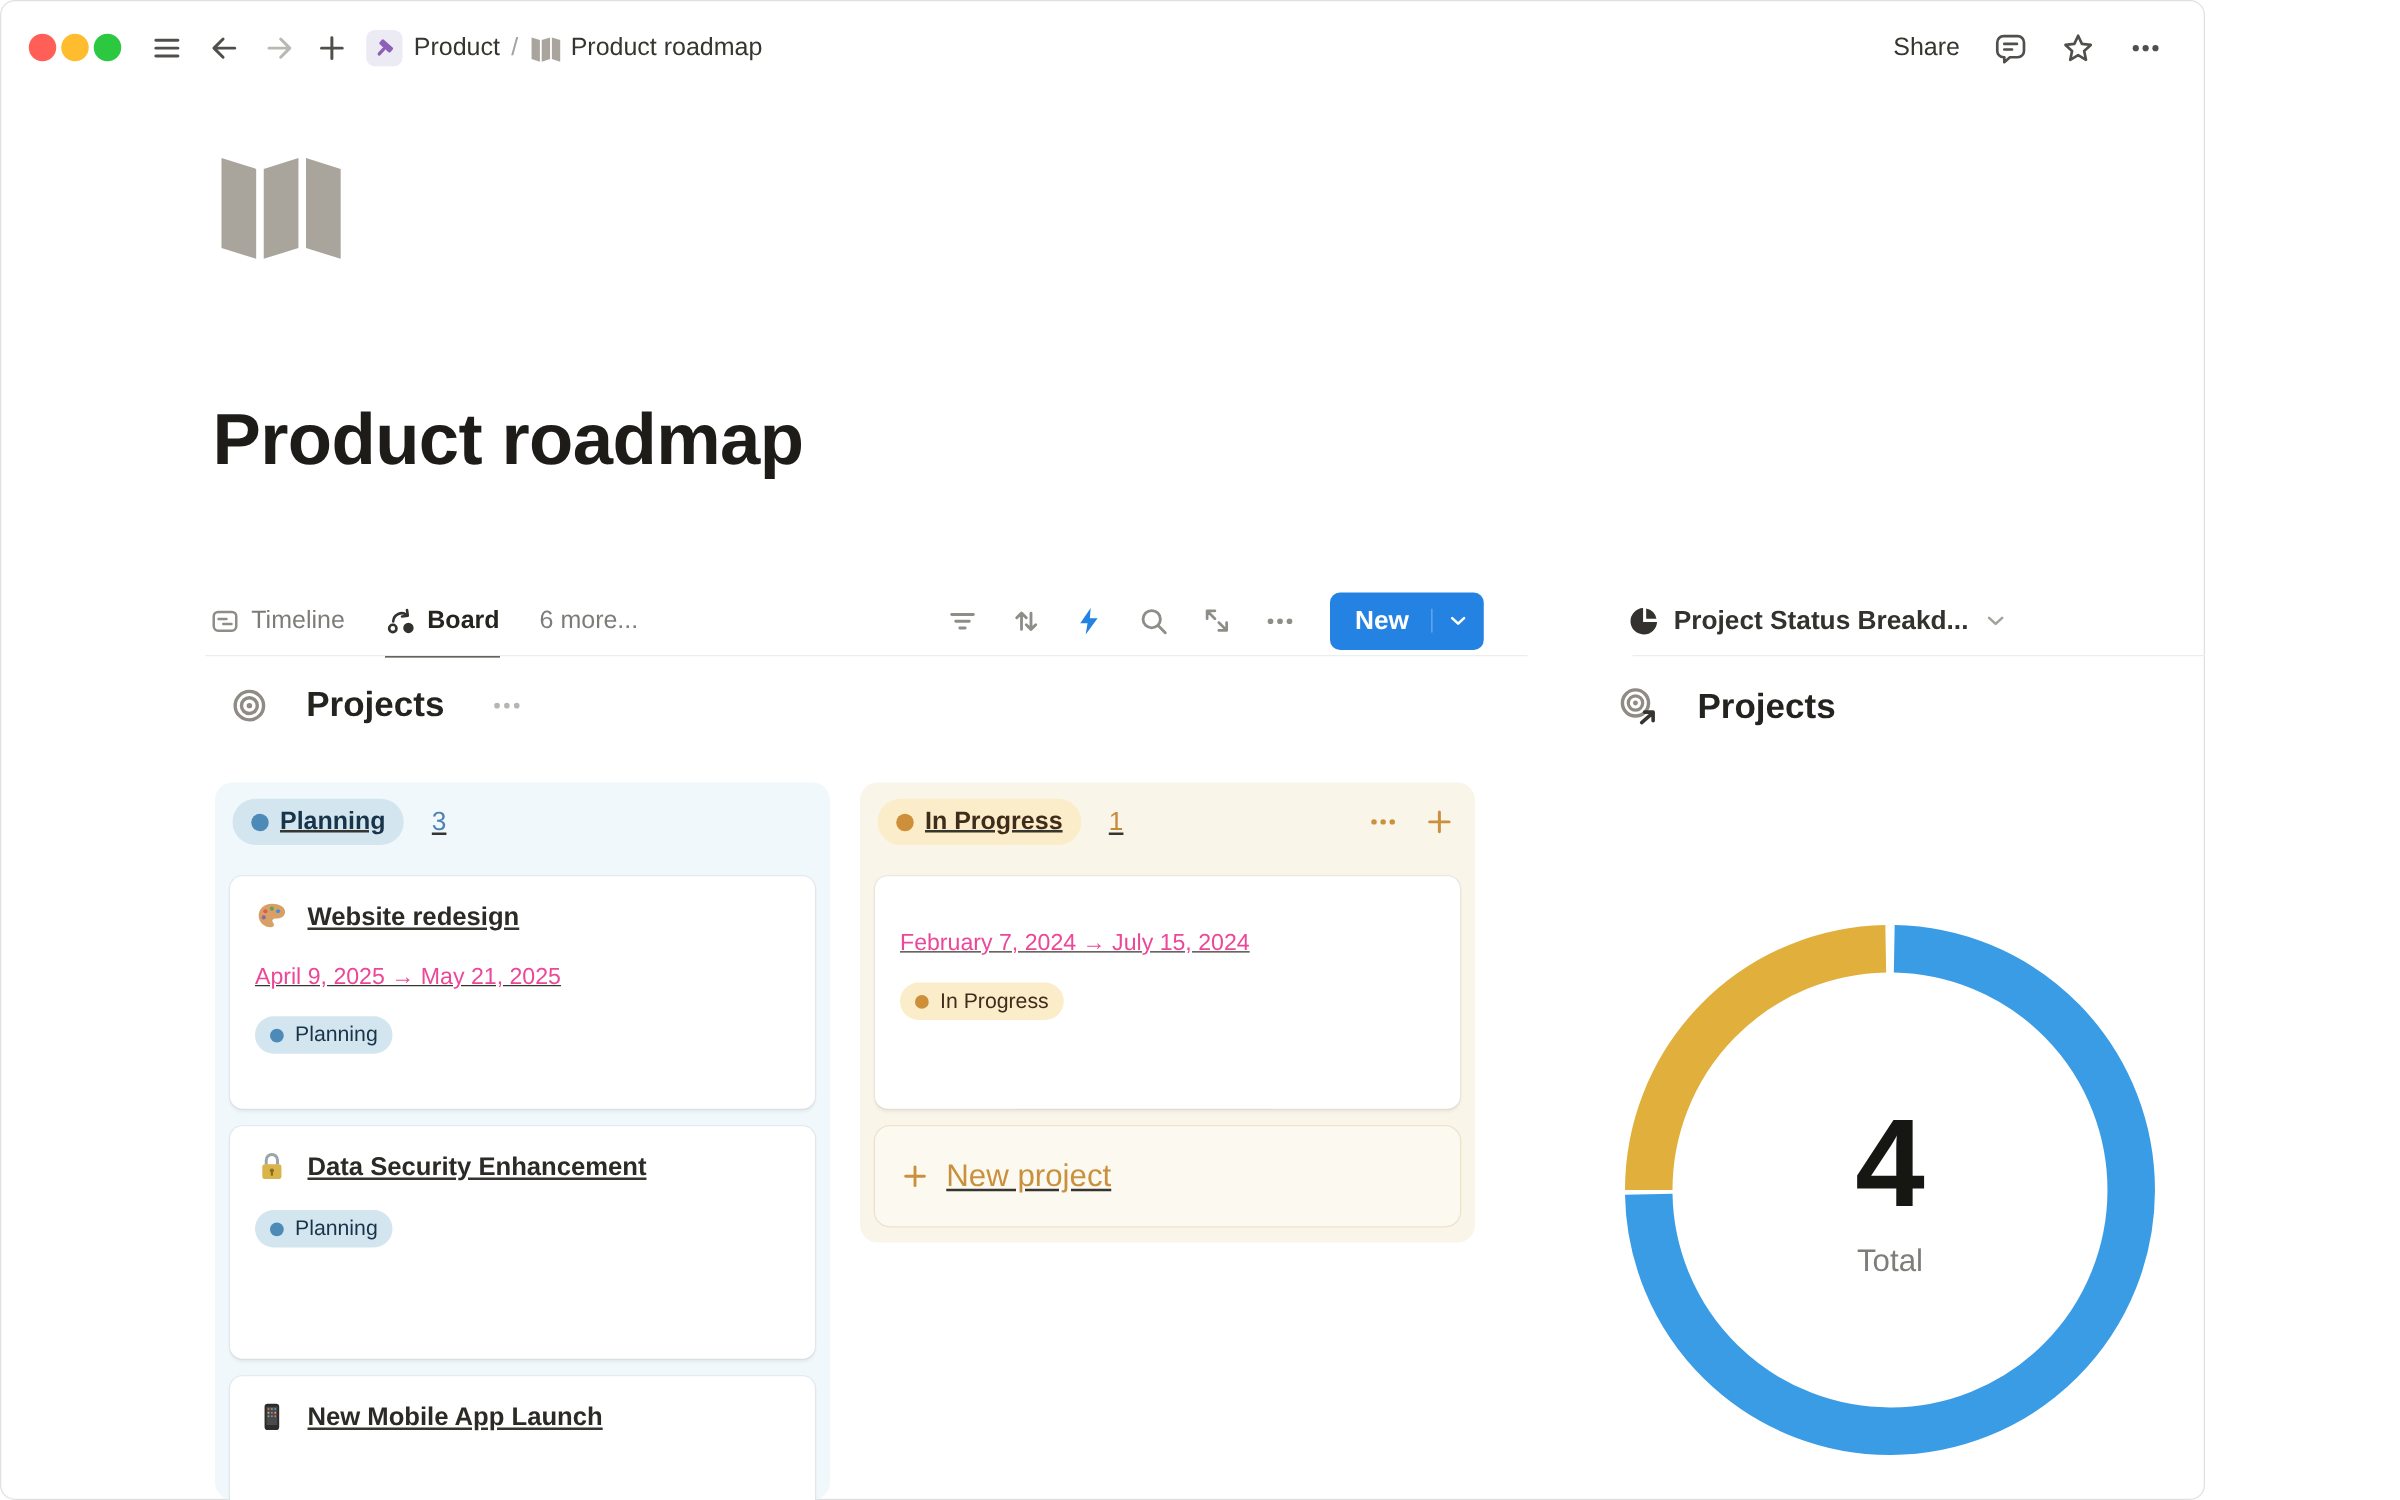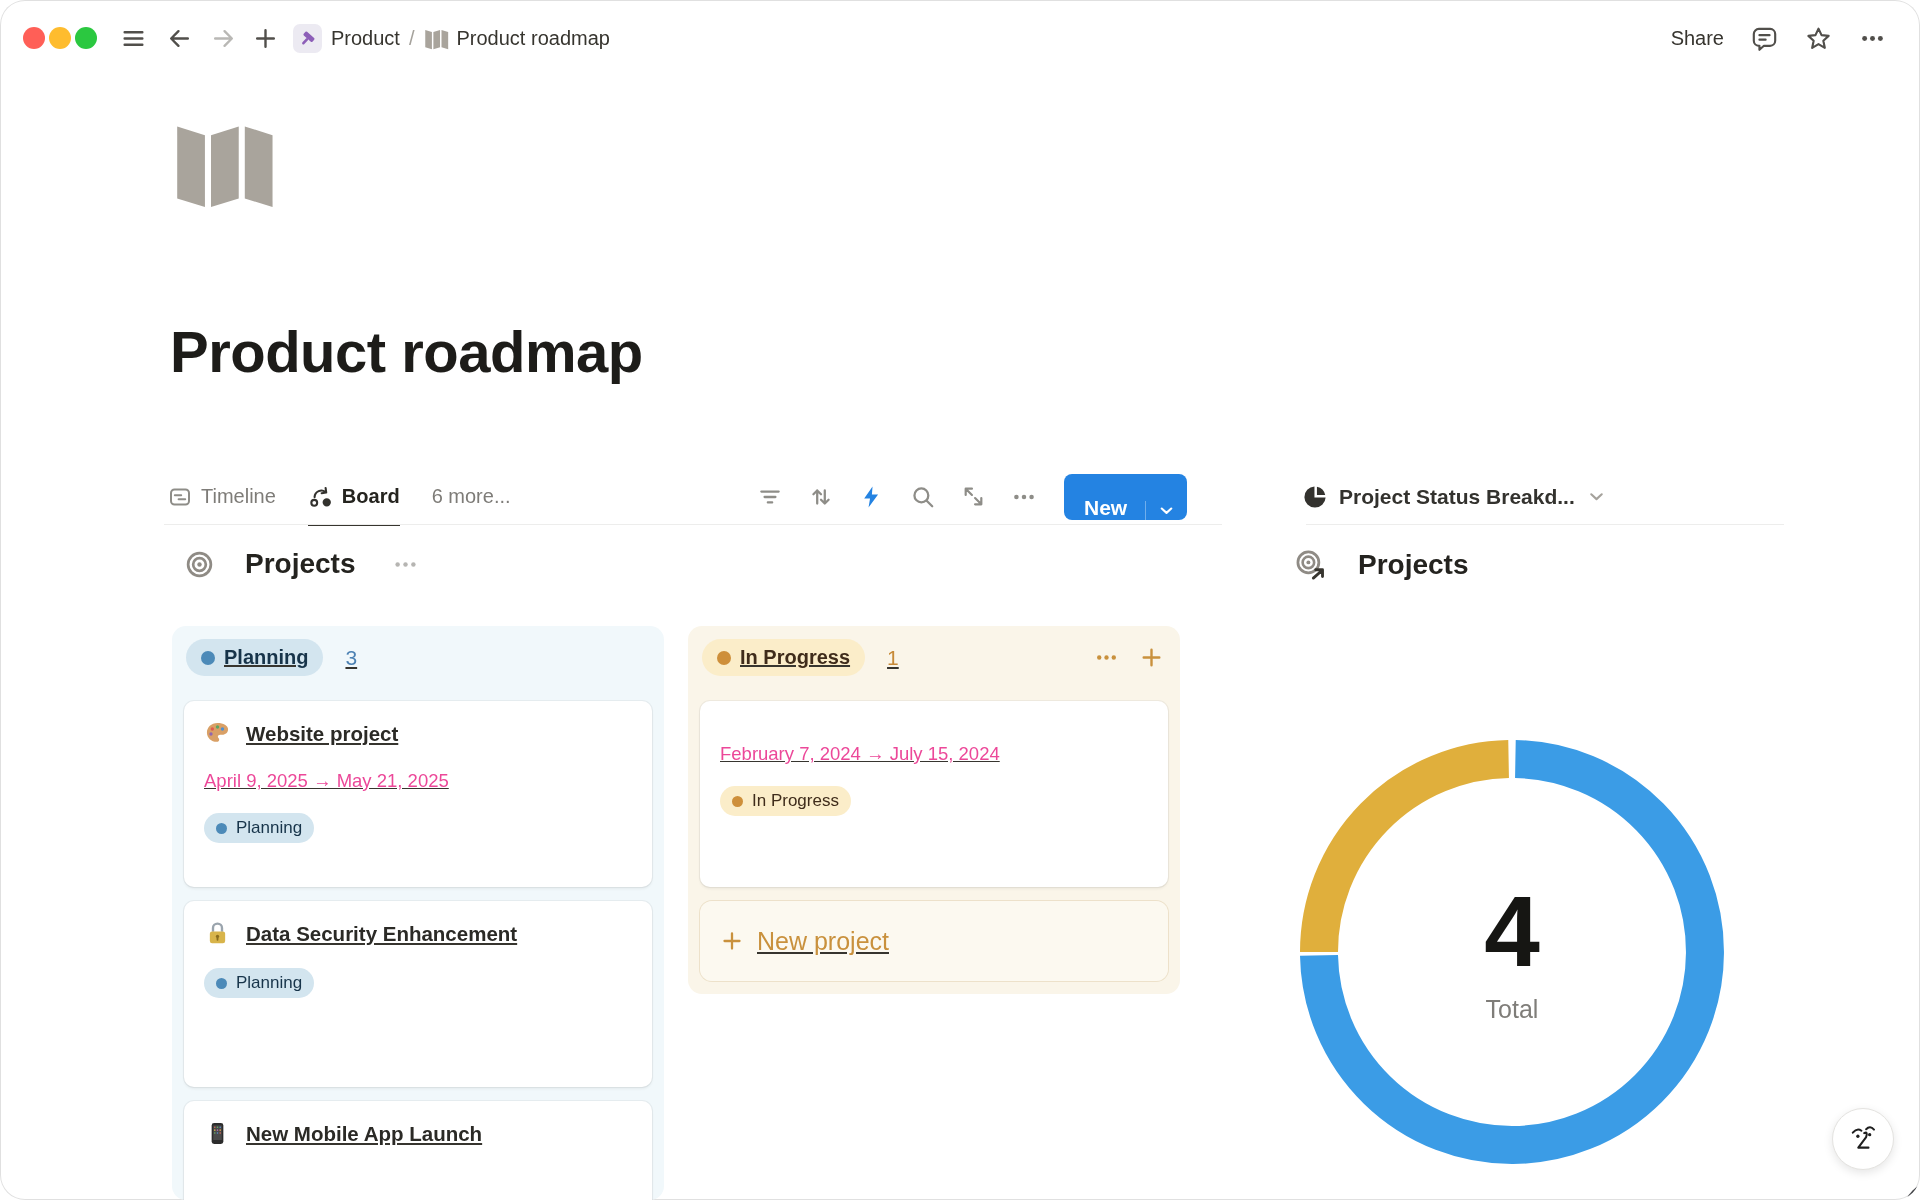--- a/index.html
+++ b/index.html
@@ -1,17 +1,17 @@
 <!DOCTYPE html>
 <html><head>
 <meta charset="utf-8">
 <style>
   * { box-sizing: border-box; }
   body { margin:0; background:#fff; font-family:"Liberation Sans", sans-serif; color:#37352f; }
-  .window { position:relative; width:1920px; height:1200px; background:#fff; border-radius:25px;
+  .window { position:relative; width:1764px; height:1200px; background:#fff; border-radius:12px;
             overflow:hidden; box-shadow: inset 0 0 0 1px rgba(0,0,0,.12); }
 
   
   .titlebar { position:absolute; top:0; left:0; right:0; height:76px; display:flex; align-items:center; padding:0 34px 0 23px; }
   .light { width:22px; height:22px; border-radius:50%; margin-right:4px; flex:none; }
   .tb-btn { border:none; background:none; padding:0; margin:0; display:flex; align-items:center; justify-content:center; cursor:pointer; color:#514f4b; }
   .tb-btn svg { display:block; }
   .crumb { display:flex; align-items:center; font-size:20px; color:#37352f; }
   .team-chip { width:29px; height:29px; border-radius:7px; background:#eceaf2; display:flex; align-items:center; justify-content:center; margin-right:9px; }
   .crumb-sep { color:#a5a29c; margin:0 9px; }
@@ -25,21 +25,21 @@
 
   
   .views-row { position:absolute; left:168px; top:468px; height:57px; display:flex; align-items:center; gap:32px; }
   .tab { display:flex; align-items:center; gap:9px; font-size:20px; color:#7e7c78; height:100%; cursor:pointer; }
   .tab.active { color:#25241f; font-weight:600; border-bottom:2.5px solid #37352f; margin-bottom:-2px; }
   .divider-left { position:absolute; left:164px; top:524px; width:1058px; height:1px; background:#ededec; }
   .divider-right { position:absolute; left:1306px; top:524px; width:478px; height:1px; background:#ededec; }
 
   .view-toolbar { position:absolute; left:757px; top:468px; height:57px; display:flex; align-items:center; gap:25px; }
   .tool-ic { border:none; background:none; padding:0; cursor:pointer; color:#8e8d88; display:flex; }
-  .new-btn { display:flex; align-items:flex-end; height:46px; border-radius:8px; overflow:hidden; background:#2483e2; color:#fff; border:none; padding:0; cursor:pointer; margin-left:2px; }
+  .new-btn { display:flex; align-items:center; height:46px; border-radius:8px; overflow:hidden; background:#2483e2; color:#fff; border:none; padding:0; cursor:pointer; margin-left:2px; }
   .new-btn .lbl { display:flex; align-items:center; padding:0 18px 0 20px; font-size:21px; font-weight:600; font-family:inherit; }
   .new-btn .chev { display:flex; align-items:center; padding:0 11px; border-left:1px solid rgba(255,255,255,.35); }
 
   
   .selector { position:absolute; left:1302px; top:468px; height:57px; display:flex; align-items:center; gap:11px; cursor:pointer; }
   .selector .lbl { font-size:21px; font-weight:600; color:#33322e; }
 
   
   .sect-head { position:absolute; top:548px; display:flex; align-items:center; gap:30px; }
   .sect-head .ttl { font-size:28px; font-weight:700; color:#24231f; }
@@ -291,21 +291,21 @@
 
     <div class="card">
       <div class="card-top">
         <svg width="27" height="27" viewBox="0 0 24 24">
             <path fill="#d9a066" d="M12 2.6C6.4 2.6 2.6 6.6 2.6 11c0 4.7 3.9 8.4 8.7 8.4 1.4 0 2.2-.8 2.2-1.9 0-.6-.3-1-.6-1.4-.3-.4-.6-.8-.6-1.3 0-1 .9-1.7 2.1-1.7h1.8c3 0 5.2-2.1 5.2-4.9 0-3.4-4.2-5.6-9.4-5.6z"></path>
             <circle cx="7.4" cy="8" r="1.5" fill="#e05a50"></circle>
             <circle cx="12" cy="6.2" r="1.5" fill="#5aa564"></circle>
             <circle cx="16.4" cy="8" r="1.5" fill="#4e8fd0"></circle>
             <circle cx="6.2" cy="12.4" r="1.5" fill="#9065b0"></circle>
           </svg>
-        <span class="card-title">Website project</span>
+        <span class="card-title">Website redesign</span>
       </div>
       <div class="card-date">April 9, 2025 → May 21, 2025</div>
       <span class="pill pill-s blue">
           <span class="dot"></span>
           <span>Planning</span>
         </span>
     </div>
 
     <div class="card">
       <div class="card-top">

